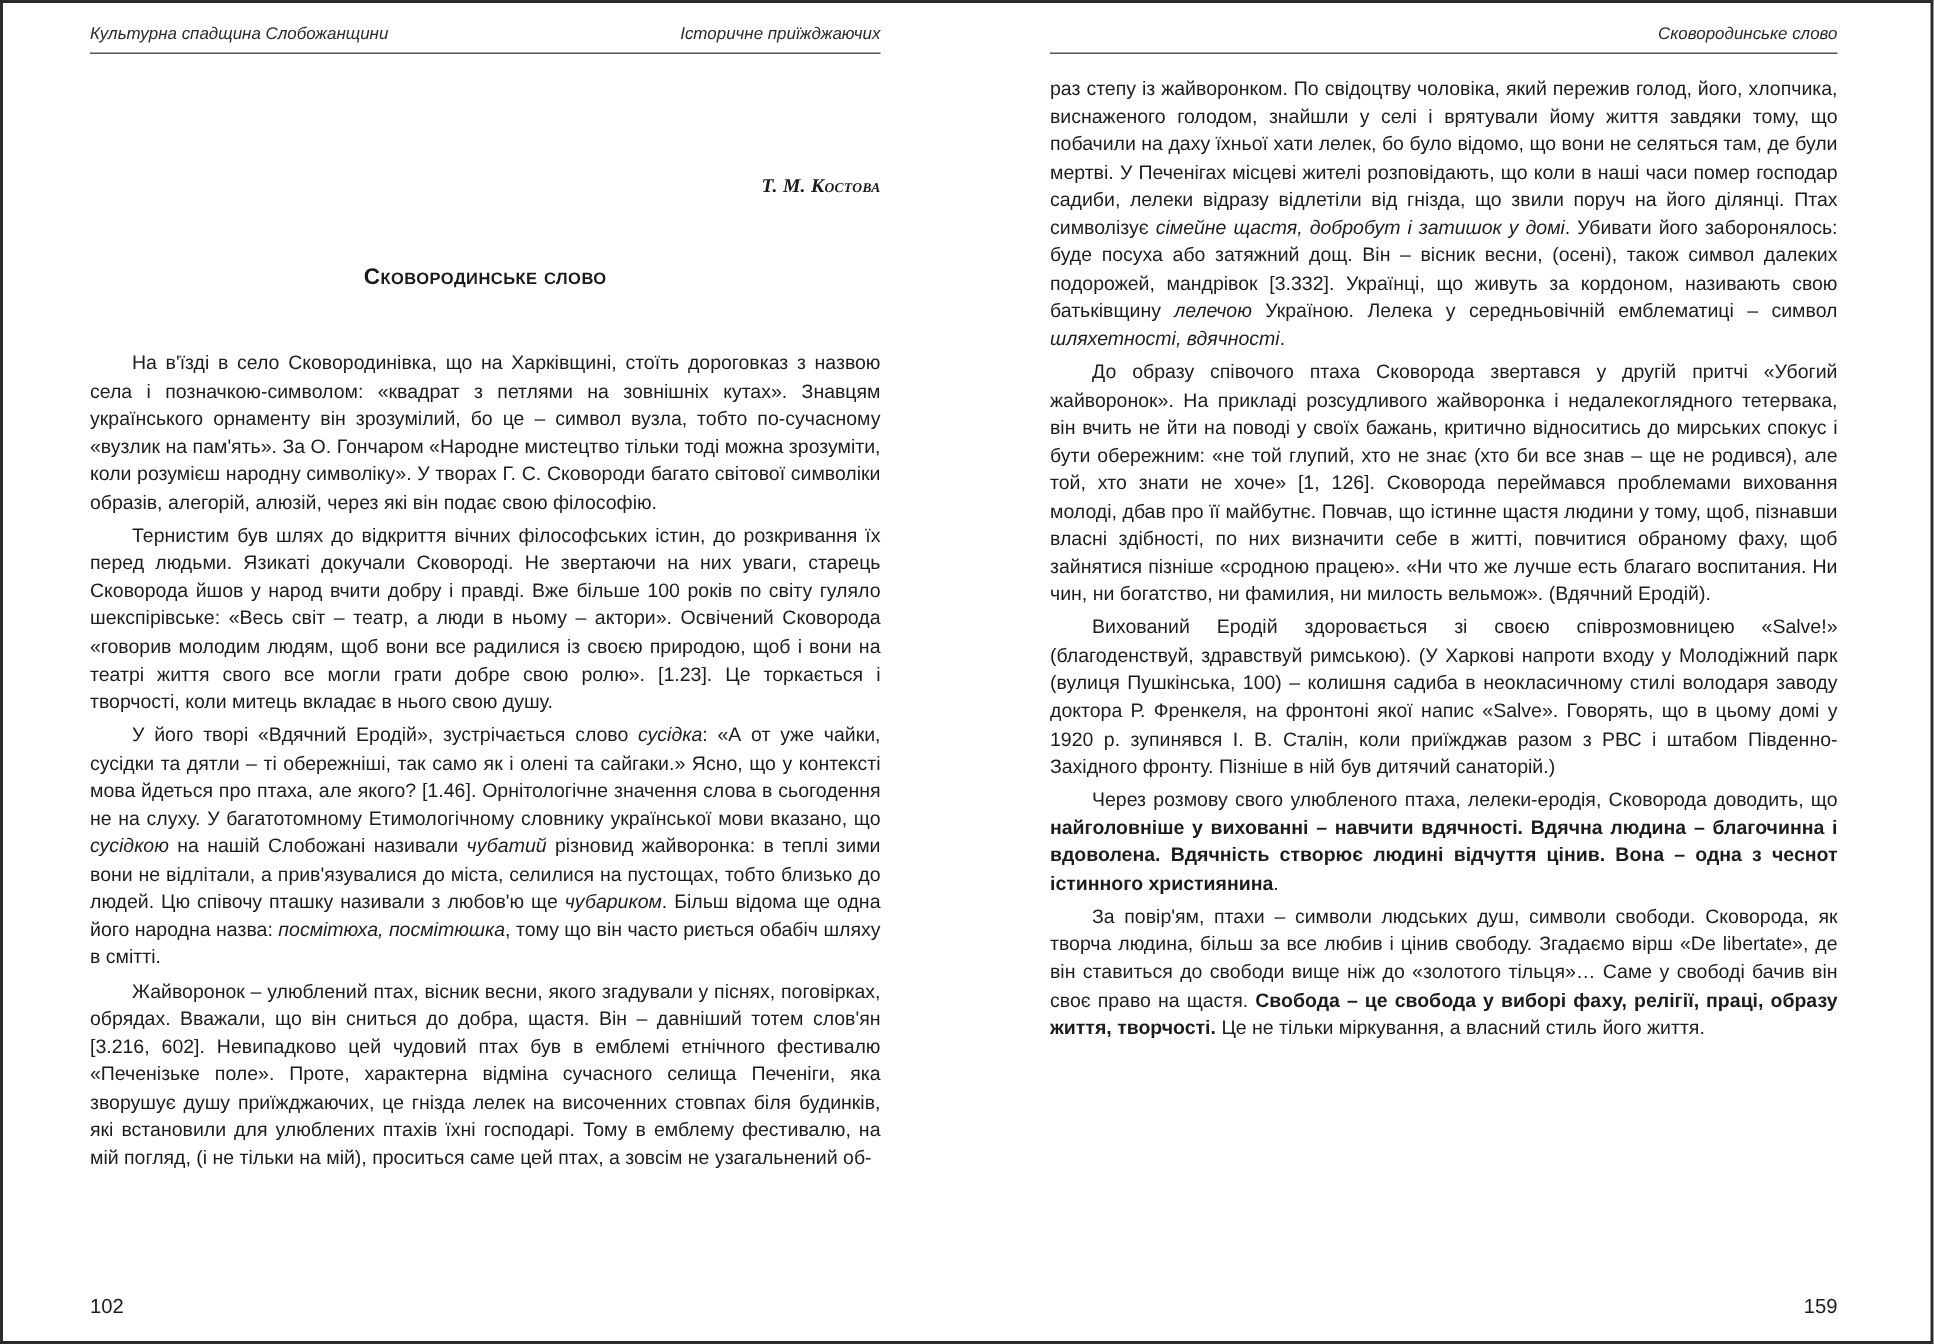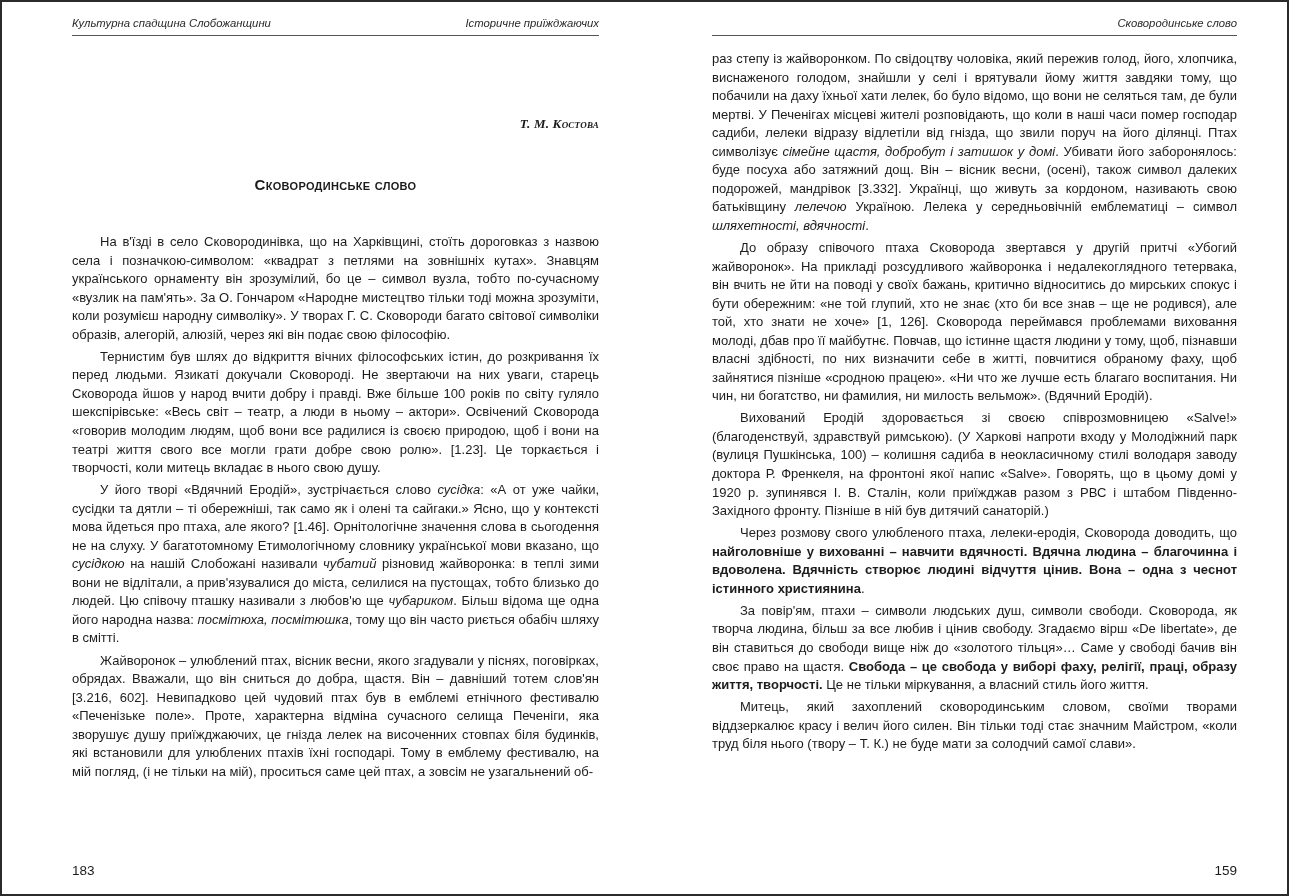--- a/index.html
+++ b/index.html
@@ -1,21 +1,21 @@
 <!DOCTYPE html>
 <html><head>
 <meta charset="utf-8">
 <style>
   html, body { margin: 0; padding: 0; background: #ffffff; }
   body { width: 1289px; height: 896px; position: relative; overflow: hidden; }
   .spread {
     position: absolute; left: 0; top: 0; width: 1285px; height: 892px;
     border: 2px solid #2b2b2b; background: #ffffff;
   }
-  .page { position: absolute; top: 0; height: 780px; margin-left: 12px; }
+  .page { position: absolute; top: 0; height: 780px; }
   .page.left { left: 58px; width: 527px; }
   .page.right { left: 698px; width: 525px; }
   .running-head {
     position: absolute; top: 15px; left: 0; right: 0;
     font-family: "Liberation Sans", sans-serif; font-style: italic;
     font-size: 11.3px; color: #2a2a2a; height: 18px;
     border-bottom: 1px solid #555; display: flex; justify-content: space-between;
   }
   .page.right .running-head { justify-content: flex-end; }
   .author {
@@ -57,31 +57,30 @@
       <span>Історичне приїжджаючих</span>
     </div>
     <div class="author">Т. М. Костова</div>
     <div class="title">Сковородинське слово</div>
     <div class="body-text">
         <p><span>На в'їзді в село Сковородинівка, що на Харківщині, стоїть дороговказ з назвою села і позначкою-символом: «квадрат з петлями на зовнішніх кутах». Знавцям українського орнаменту він зрозумілий, бо це – символ вузла, тобто по-сучасному «вузлик на пам'ять». За О. Гончаром «Народне мистецтво тільки тоді можна зрозуміти, коли розумієш народну символіку». У творах Г. С. Сковороди багато світової символіки образів, алегорій, алюзій, через які він подає свою філософію.</span></p>
         <p><span>Тернистим був шлях до відкриття вічних філософських істин, до розкривання їх перед людьми. Язикаті докучали Сковороді. Не звертаючи на них уваги, старець Сковорода йшов у народ вчити добру і правді. Вже більше 100 років по світу гуляло шекспірівське: «Весь світ – театр, а люди в ньому – актори». Освічений Сковорода «говорив молодим людям, щоб вони все радилися із своєю природою, щоб і вони на театрі життя свого все могли грати добре свою ролю». [1.23]. Це торкається і творчості, коли митець вкладає в нього свою душу.</span></p>
         <p><span>У його творі «Вдячний Еродій», зустрічається слово </span><i>сусідка</i><span>: «А от уже чайки, сусідки та дятли – ті обережніші, так само як і олені та сайгаки.» Ясно, що у контексті мова йдеться про птаха, але якого? [1.46]. Орнітологічне значення слова в сьогодення не на слуху. У багатотомному Етимологічному словнику української мови вказано, що </span><i>сусідкою</i><span> на нашій Слобожані називали </span><i>чубатий</i><span> різновид жайворонка: в теплі зими вони не відлітали, а прив'язувалися до міста, селилися на пустощах, тобто близько до людей. Цю співочу пташку називали з любов'ю ще </span><i>чубариком</i><span>. Більш відома ще одна його народна назва: </span><i>посмітюха, посмітюшка</i><span>, тому що він часто риється обабіч шляху в смітті.</span></p>
         <p><span>Жайворонок – улюблений птах, вісник весни, якого згадували у піснях, поговірках, обрядах. Вважали, що він сниться до добра, щастя. Він – давніший тотем слов'ян [3.216, 602]. Невипадково цей чудовий птах був в емблемі етнічного фестивалю «Печенізьке поле». Проте, характерна відміна сучасного селища Печеніги, яка зворушує душу приїжджаючих, це гнізда лелек на височенних стовпах біля будинків, які встановили для улюблених птахів їхні господарі. Тому в емблему фестивалю, на мій погляд, (і не тільки на мій), проситься саме цей птах, а зовсім не узагальнений об-</span></p>
       </div>
-    <div class="folio">183</div>
+    <div class="folio">102</div>
   </div>
 
   <div class="page right">
     <div class="running-head">
       <span>Сковородинське слово</span>
     </div>
     <div class="body-text">
         <p class="cont"><span>раз степу із жайворонком. По свідоцтву чоловіка, який пережив голод, його, хлопчика, виснаженого голодом, знайшли у селі і врятували йому життя завдяки тому, що побачили на даху їхньої хати лелек, бо було відомо, що вони не селяться там, де були мертві. У Печенігах місцеві жителі розповідають, що коли в наші часи помер господар садиби, лелеки відразу відлетіли від гнізда, що звили поруч на його ділянці. Птах символізує </span><i>сімейне щастя, добробут і затишок у домі</i><span>. Убивати його заборонялось: буде посуха або затяжний дощ. Він – вісник весни, (осені), також символ далеких подорожей, мандрівок [3.332]. Українці, що живуть за кордоном, називають свою батьківщину </span><i>лелечою</i><span> Україною. Лелека у середньовічній емблематиці – символ </span><i>шляхетності, вдячності</i><span>.</span></p>
         <p><span>До образу співочого птаха Сковорода звертався у другій притчі «Убогий жайворонок». На прикладі розсудливого жайворонка і недалекоглядного тетервака, він вчить не йти на поводі у своїх бажань, критично відноситись до мирських спокус і бути обережним: «не той глупий, хто не знає (хто би все знав – ще не родився), але той, хто знати не хоче» [1, 126]. Сковорода переймався проблемами виховання молоді, дбав про її майбутнє. Повчав, що істинне щастя людини у тому, щоб, пізнавши власні здібності, по них визначити себе в житті, повчитися обраному фаху, щоб зайнятися пізніше «сродною працею». «Ни что же лучше есть благаго воспитания. Ни чин, ни богатство, ни фамилия, ни милость вельмож». (Вдячний Еродій).</span></p>
         <p><span>Вихований Еродій здоровається зі своєю співрозмовницею «Salve!» (благоденствуй, здравствуй римською). (У Харкові напроти входу у Молодіжний парк (вулиця Пушкінська, 100) – колишня садиба в неокласичному стилі володаря заводу доктора Р. Френкеля, на фронтоні якої напис «Salve». Говорять, що в цьому домі у 1920 р. зупинявся І. В. Сталін, коли приїжджав разом з РВС і штабом Південно-Західного фронту. Пізніше в ній був дитячий санаторій.)</span></p>
         <p><span>Через розмову свого улюбленого птаха, лелеки-еродія, Сковорода доводить, що </span><b>найголовніше у вихованні – навчити вдячності. Вдячна людина – благочинна і вдоволена. Вдячність створює людині відчуття цінив. Вона – одна з чеснот істинного християнина</b><span>.</span></p>
         <p><span>За повір'ям, птахи – символи людських душ, символи свободи. Сковорода, як творча людина, більш за все любив і цінив свободу. Згадаємо вірш «De libertate», де він ставиться до свободи вище ніж до «золотого тільця»… Саме у свободі бачив він своє право на щастя. </span><b>Свобода – це свобода у виборі фаху, релігії, праці, образу життя, творчості.</b><span> Це не тільки міркування, а власний стиль його життя.</span></p>
-        <p><span>Митець, який захоплений сковородинським словом, своїми творами віддзеркалює красу і велич його силен. Він тільки тоді стає значним Майстром, «коли труд біля нього (твору – Т. К.) не буде мати за солодчий самої слави».</span></p>
       </div>
     <div class="folio">159</div>
   </div>
 
 </div>
 
 </body></html>

